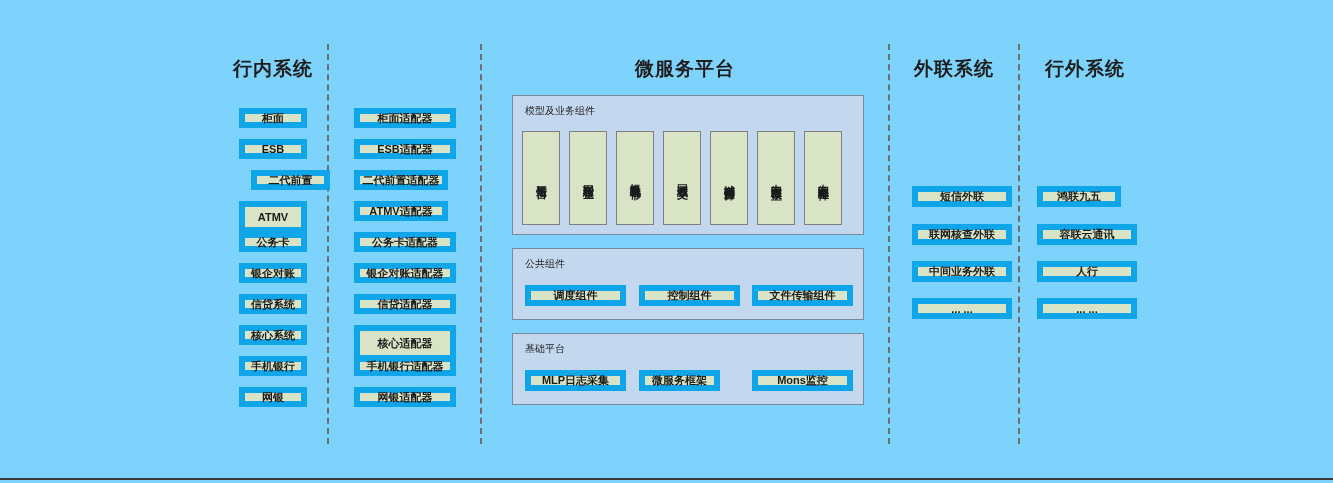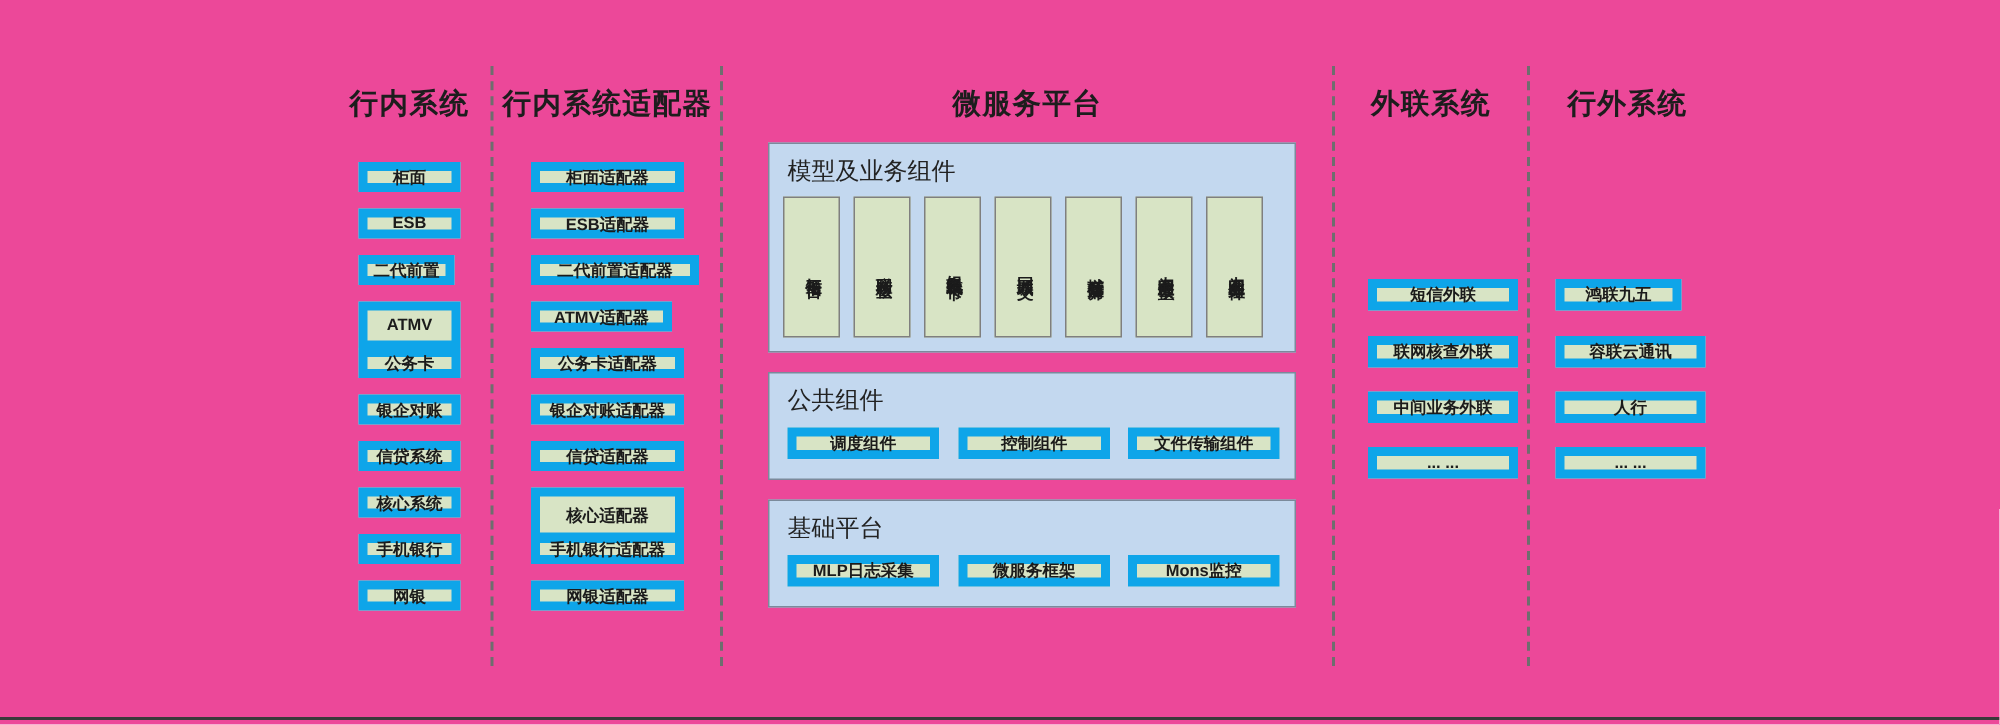--- a/index.html
+++ b/index.html
@@ -2,21 +2,21 @@
 <html><head>
 <meta charset="utf-8">
 <style>
   * { box-sizing: border-box; margin: 0; padding: 0; }
   html, body {
     width: 1333px; height: 483px;
     background: #ffffff;
     font-family: "Liberation Sans", "DejaVu Sans", sans-serif;
     overflow: hidden;
   }
-  #canvas { position: relative; width: 1333px; height: 483px; background:#ec4899; }
+  #canvas { position: relative; width: 1333px; height: 483px; background:#7dd3fc; }
 
   
   .vsep {
     position: absolute;
     width: 0; top: 44px; height: 400px;
     border-left: 2px dashed #6e6e6e;
   }
 
   
   .bottom-rule {
@@ -51,21 +51,21 @@
 
   
   .bpanel {
     position: absolute;
     background: #c3d8ef;
     border: 1px solid #7b8a9b;
   }
   .bpanel-title {
     position: absolute;
     left: 12px; top: 8px;
-    font-size: 16px;
+    font-size: 10px;
     color: #222;
     white-space: nowrap;
   }
 
   
   .vbox {
     position: absolute;
     background: #d8e4c5;
     border: 1px solid #7f7f7f;
     display: flex;
@@ -87,39 +87,38 @@
 <body>
 
 <div id="canvas">
 
   <div class="vsep" style="left:327px"></div>
   <div class="vsep" style="left:480px"></div>
   <div class="vsep" style="left:888px"></div>
   <div class="vsep" style="left:1018px"></div>
 
   <div class="col-title" style="left:218px; top:56px; width:110px">行内系统</div>
-  <div class="col-title" style="left:330px; top:56px; width:150px">行内系统适配器</div>
   <div class="col-title" style="left:482px; top:56px; width:406px">微服务平台</div>
   <div class="col-title" style="left:890px; top:56px; width:128px">外联系统</div>
   <div class="col-title" style="left:1020px; top:56px; width:130px">行外系统</div>
 
   <div class="gbox" style="left:239px; top:108px; width:68px; height:20px">柜面</div>
   <div class="gbox" style="left:239px; top:139px; width:68px; height:20px">ESB</div>
-  <div class="gbox" style="left:239px; top:170px; width:64px; height:20px">二代前置</div>
+  <div class="gbox" style="left:251px; top:170px; width:79px; height:20px">二代前置</div>
   <div class="gbox" style="left:239px; top:201px; width:68px; height:32px">ATMV</div>
   <div class="gbox" style="left:239px; top:232px; width:68px; height:20px">公务卡</div>
   <div class="gbox" style="left:239px; top:263px; width:68px; height:20px">银企对账</div>
   <div class="gbox" style="left:239px; top:294px; width:68px; height:20px">信贷系统</div>
   <div class="gbox" style="left:239px; top:325px; width:68px; height:20px">核心系统</div>
   <div class="gbox" style="left:239px; top:356px; width:68px; height:20px">手机银行</div>
   <div class="gbox" style="left:239px; top:387px; width:68px; height:20px">网银</div>
 
   <div class="gbox" style="left:354px; top:108px; width:102px; height:20px">柜面适配器</div>
   <div class="gbox" style="left:354px; top:139px; width:102px; height:20px">ESB适配器</div>
-  <div class="gbox" style="left:354px; top:170px; width:112px; height:20px">二代前置适配器</div>
+  <div class="gbox" style="left:354px; top:170px; width:94px; height:20px">二代前置适配器</div>
   <div class="gbox" style="left:354px; top:201px; width:94px; height:20px">ATMV适配器</div>
   <div class="gbox" style="left:354px; top:232px; width:102px; height:20px">公务卡适配器</div>
   <div class="gbox" style="left:354px; top:263px; width:102px; height:20px">银企对账适配器</div>
   <div class="gbox" style="left:354px; top:294px; width:102px; height:20px">信贷适配器</div>
   <div class="gbox" style="left:354px; top:325px; width:102px; height:36px">核心适配器</div>
   <div class="gbox" style="left:354px; top:356px; width:102px; height:20px">手机银行适配器</div>
   <div class="gbox" style="left:354px; top:387px; width:102px; height:20px">网银适配器</div>
 
   <div class="bpanel" style="left:512px; top:95px; width:352px; height:140px">
     <div class="bpanel-title">模型及业务组件</div>
@@ -150,21 +149,21 @@
     <div class="bpanel-title">公共组件</div>
   </div>
   <div class="gbox" style="left:525px; top:285px; width:101px; height:21px">调度组件</div>
   <div class="gbox" style="left:639px; top:285px; width:101px; height:21px">控制组件</div>
   <div class="gbox" style="left:752px; top:285px; width:101px; height:21px">文件传输组件</div>
 
   <div class="bpanel" style="left:512px; top:333px; width:352px; height:72px">
     <div class="bpanel-title">基础平台</div>
   </div>
   <div class="gbox" style="left:525px; top:370px; width:101px; height:21px">MLP日志采集</div>
-  <div class="gbox" style="left:639px; top:370px; width:101px; height:21px">微服务框架</div>
+  <div class="gbox" style="left:639px; top:370px; width:81px; height:21px">微服务框架</div>
   <div class="gbox" style="left:752px; top:370px; width:101px; height:21px">Mons监控</div>
 
   <div class="gbox" style="left:912px; top:186px; width:100px; height:21px">短信外联</div>
   <div class="gbox" style="left:912px; top:224px; width:100px; height:21px">联网核查外联</div>
   <div class="gbox" style="left:912px; top:261px; width:100px; height:21px">中间业务外联</div>
   <div class="gbox" style="left:912px; top:298px; width:100px; height:21px">... ...</div>
 
   <div class="gbox" style="left:1037px; top:186px; width:84px; height:21px">鸿联九五</div>
   <div class="gbox" style="left:1037px; top:224px; width:100px; height:21px">容联云通讯</div>
   <div class="gbox" style="left:1037px; top:261px; width:100px; height:21px">人行</div>

